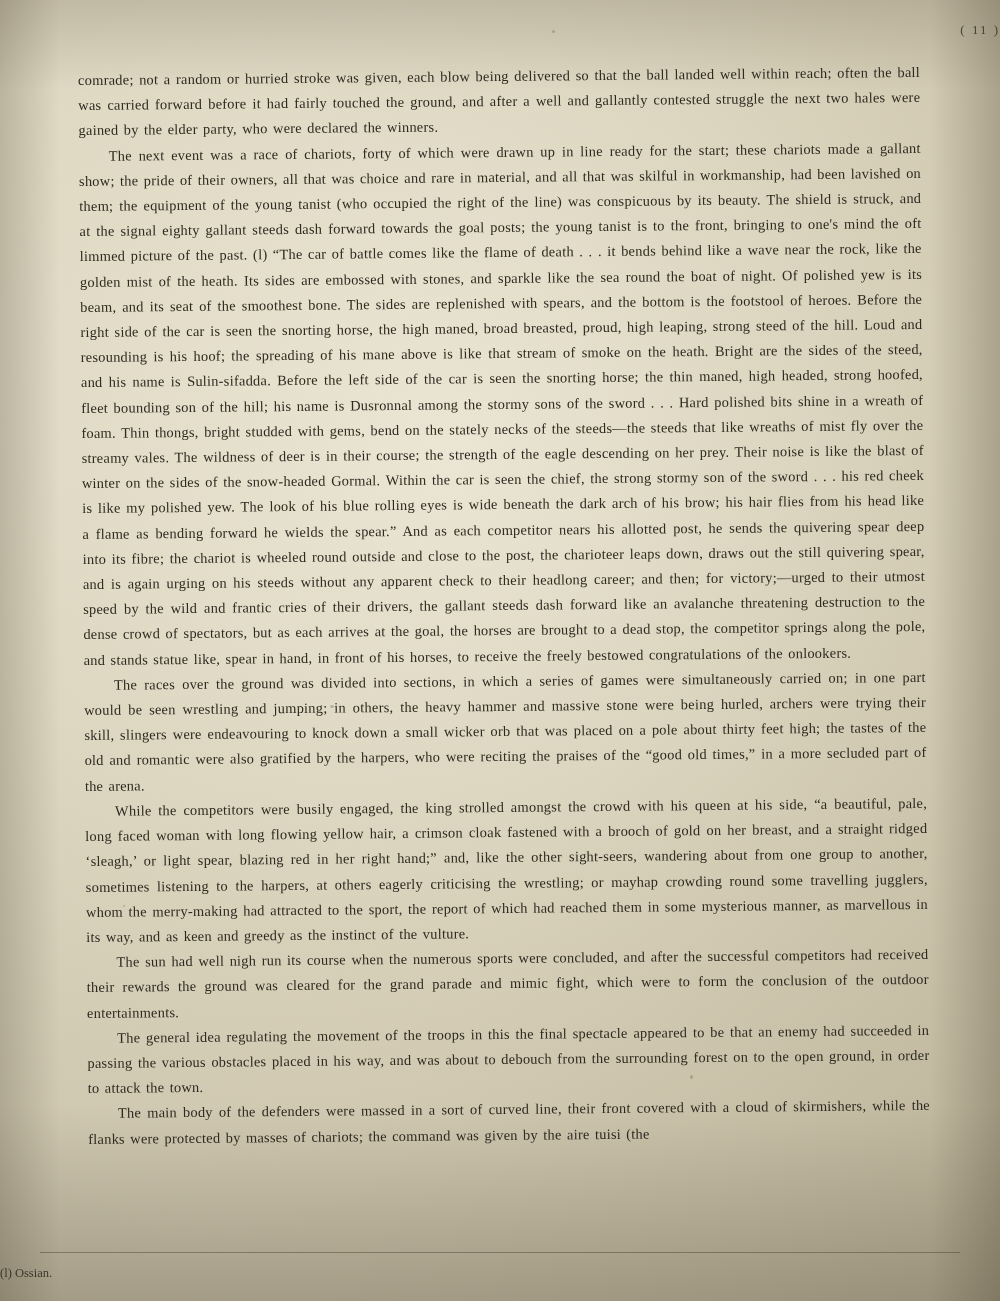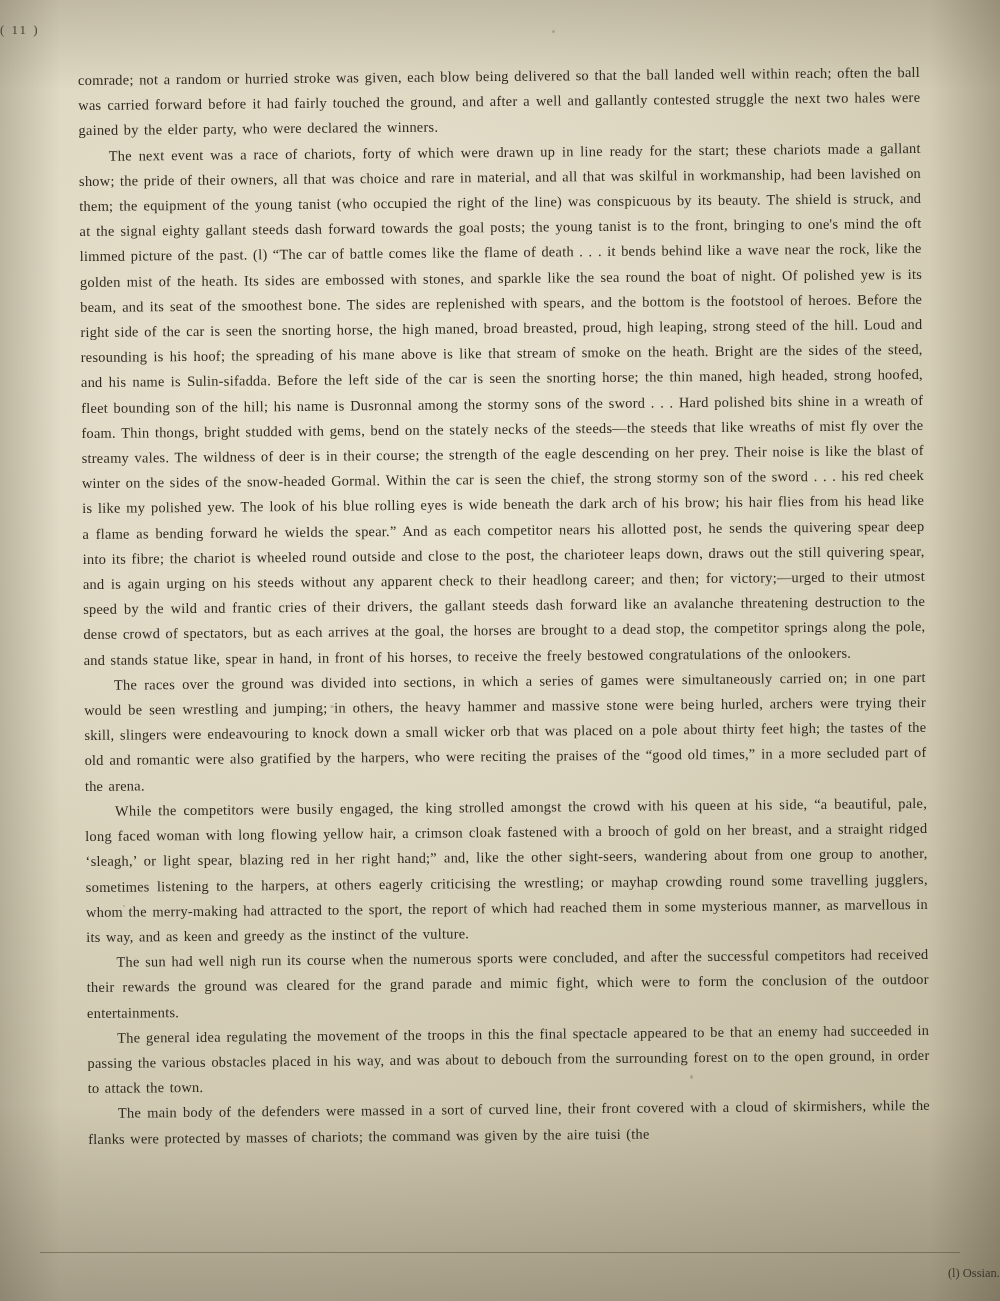--- a/index.html
+++ b/index.html
@@ -32,21 +32,21 @@
       linear-gradient(90deg, rgba(80,72,52,0.25) 0%, rgba(80,72,52,0.0) 6%, rgba(80,72,52,0.0) 93%, rgba(80,72,52,0.30) 100%);
     pointer-events: none;
   }
   #page-inner {
     position: relative;
     z-index: 2;
     padding: 0;
   }
 
   .page-number {
-    text-align: left;
+    text-align: right;
     font-size: 13px;
     letter-spacing: 2px;
     color: #4a4436;
     padding-top: 22px;
     font-family: "Liberation Serif", serif;
   }
 
   .text-block {
     margin: 26px 78px 0 80px;
     color: #2e2a20;
@@ -82,21 +82,21 @@
     bottom: 48px;
     height: 1px;
     background: rgba(70,62,45,0.45);
     z-index: 3;
   }
   .footnote {
     position: absolute;
     bottom: 20px;
     left: 0;
     right: 0;
-    text-align: right;
+    text-align: left;
     font-size: 12.5px;
     color: #3c372b;
     z-index: 3;
   }
 
   
   .speck {
     position: absolute;
     border-radius: 50%;
     background: rgba(110,98,70,0.35);

